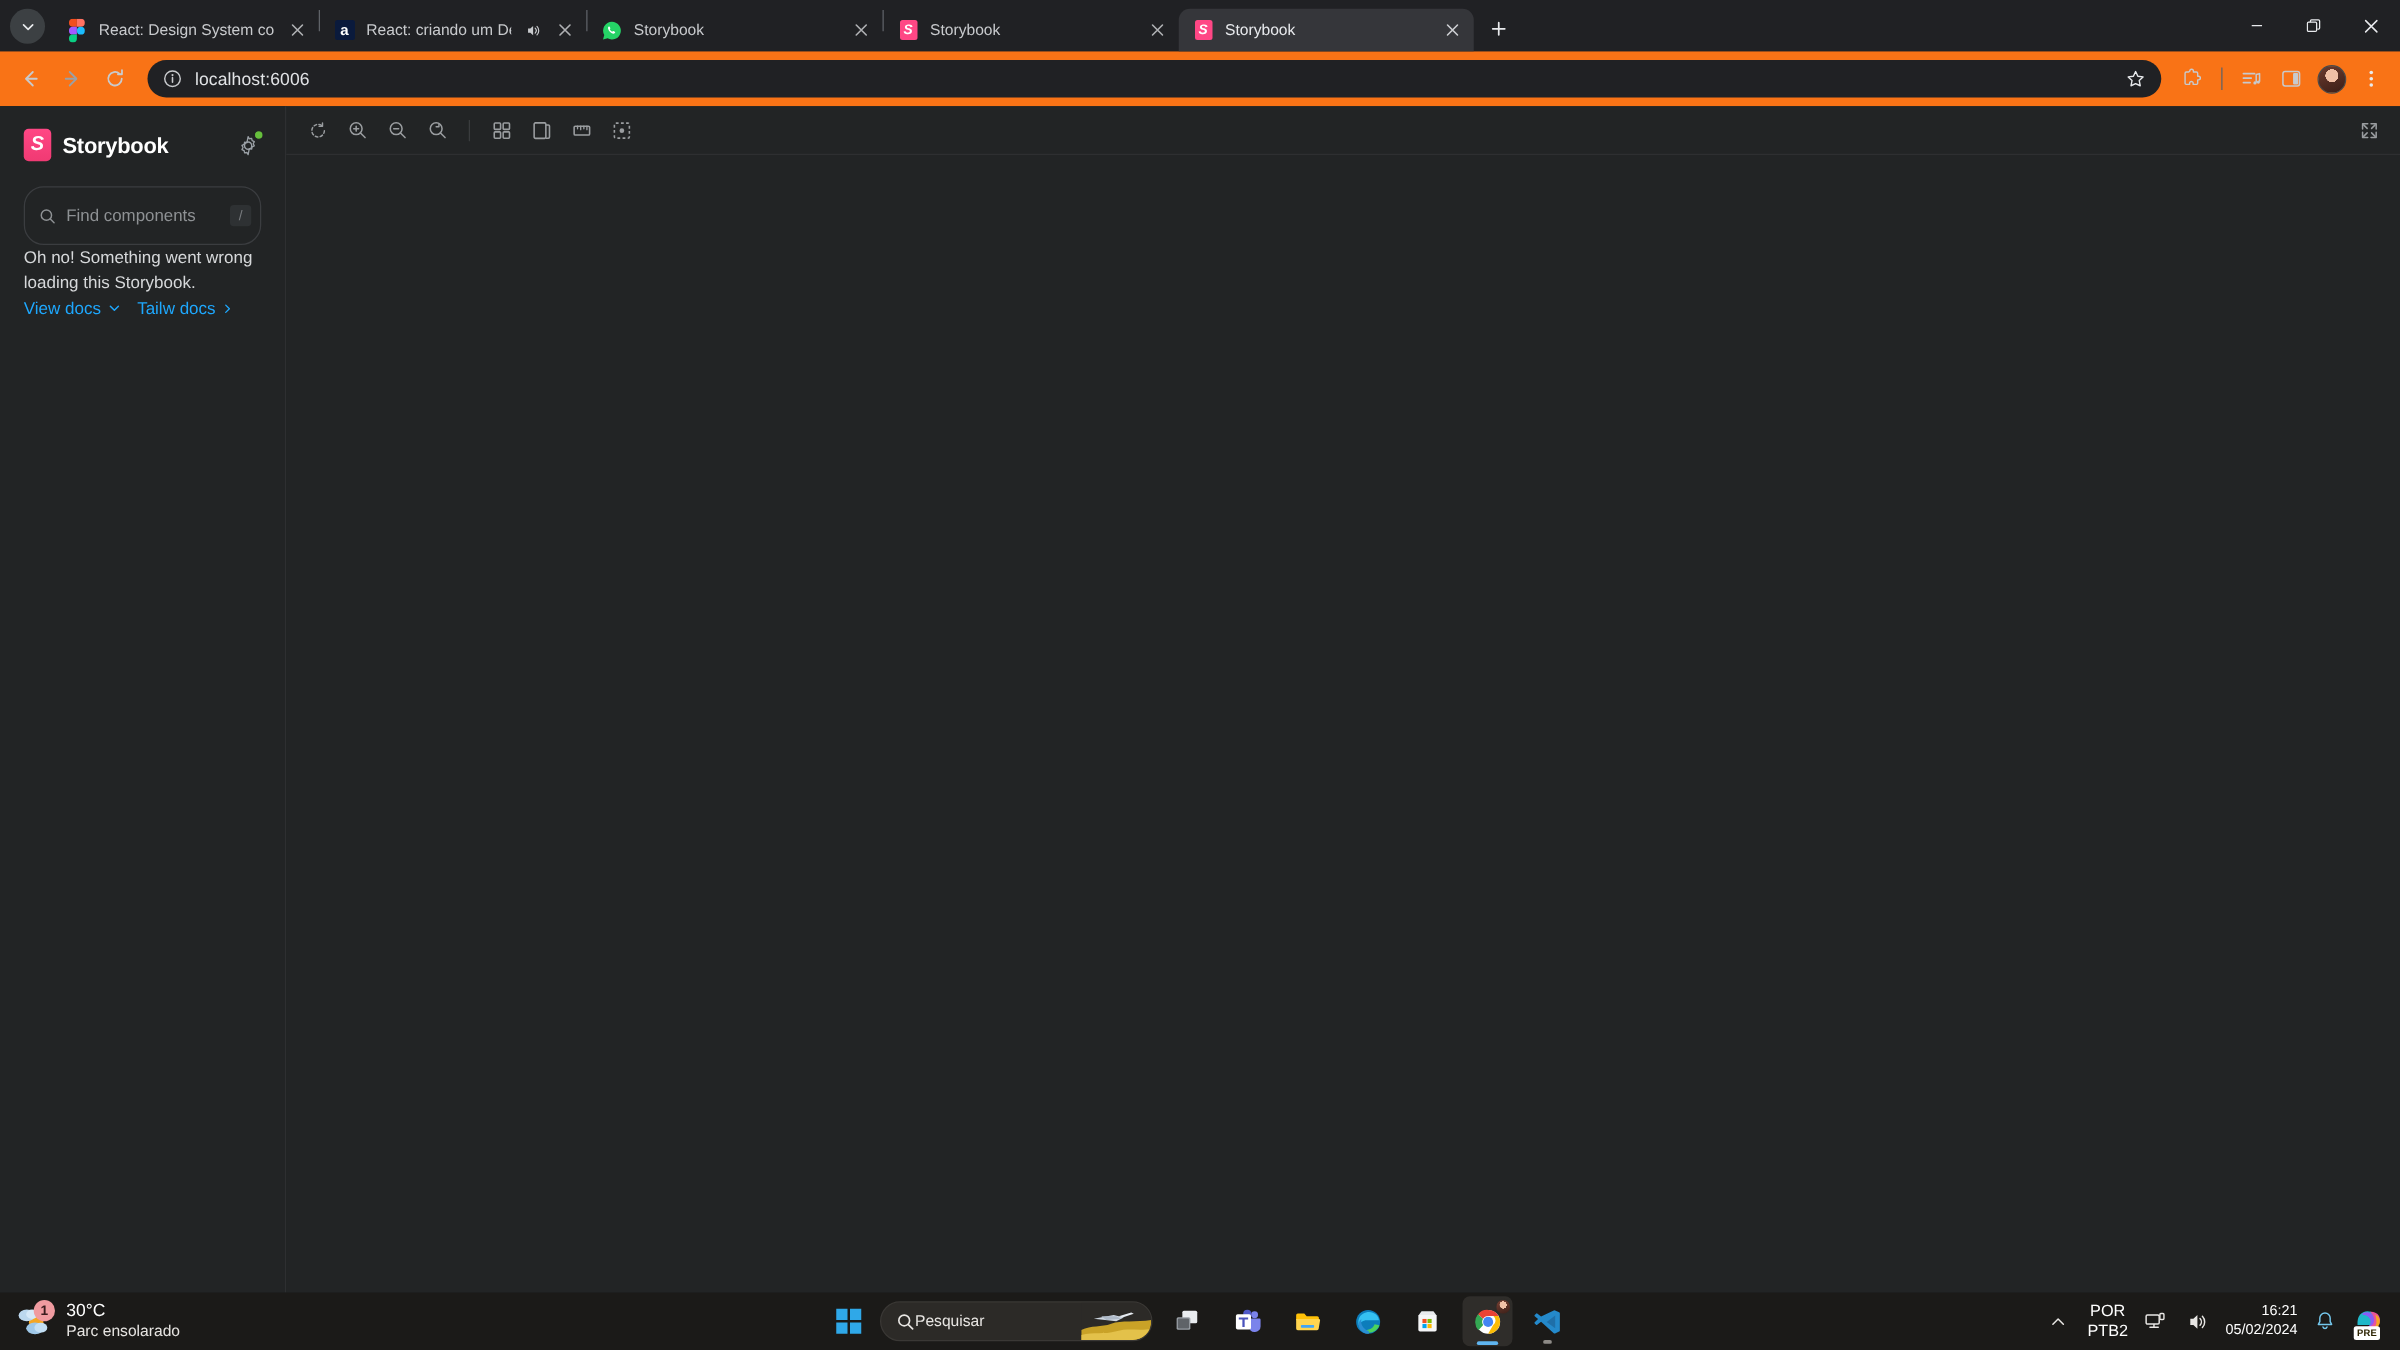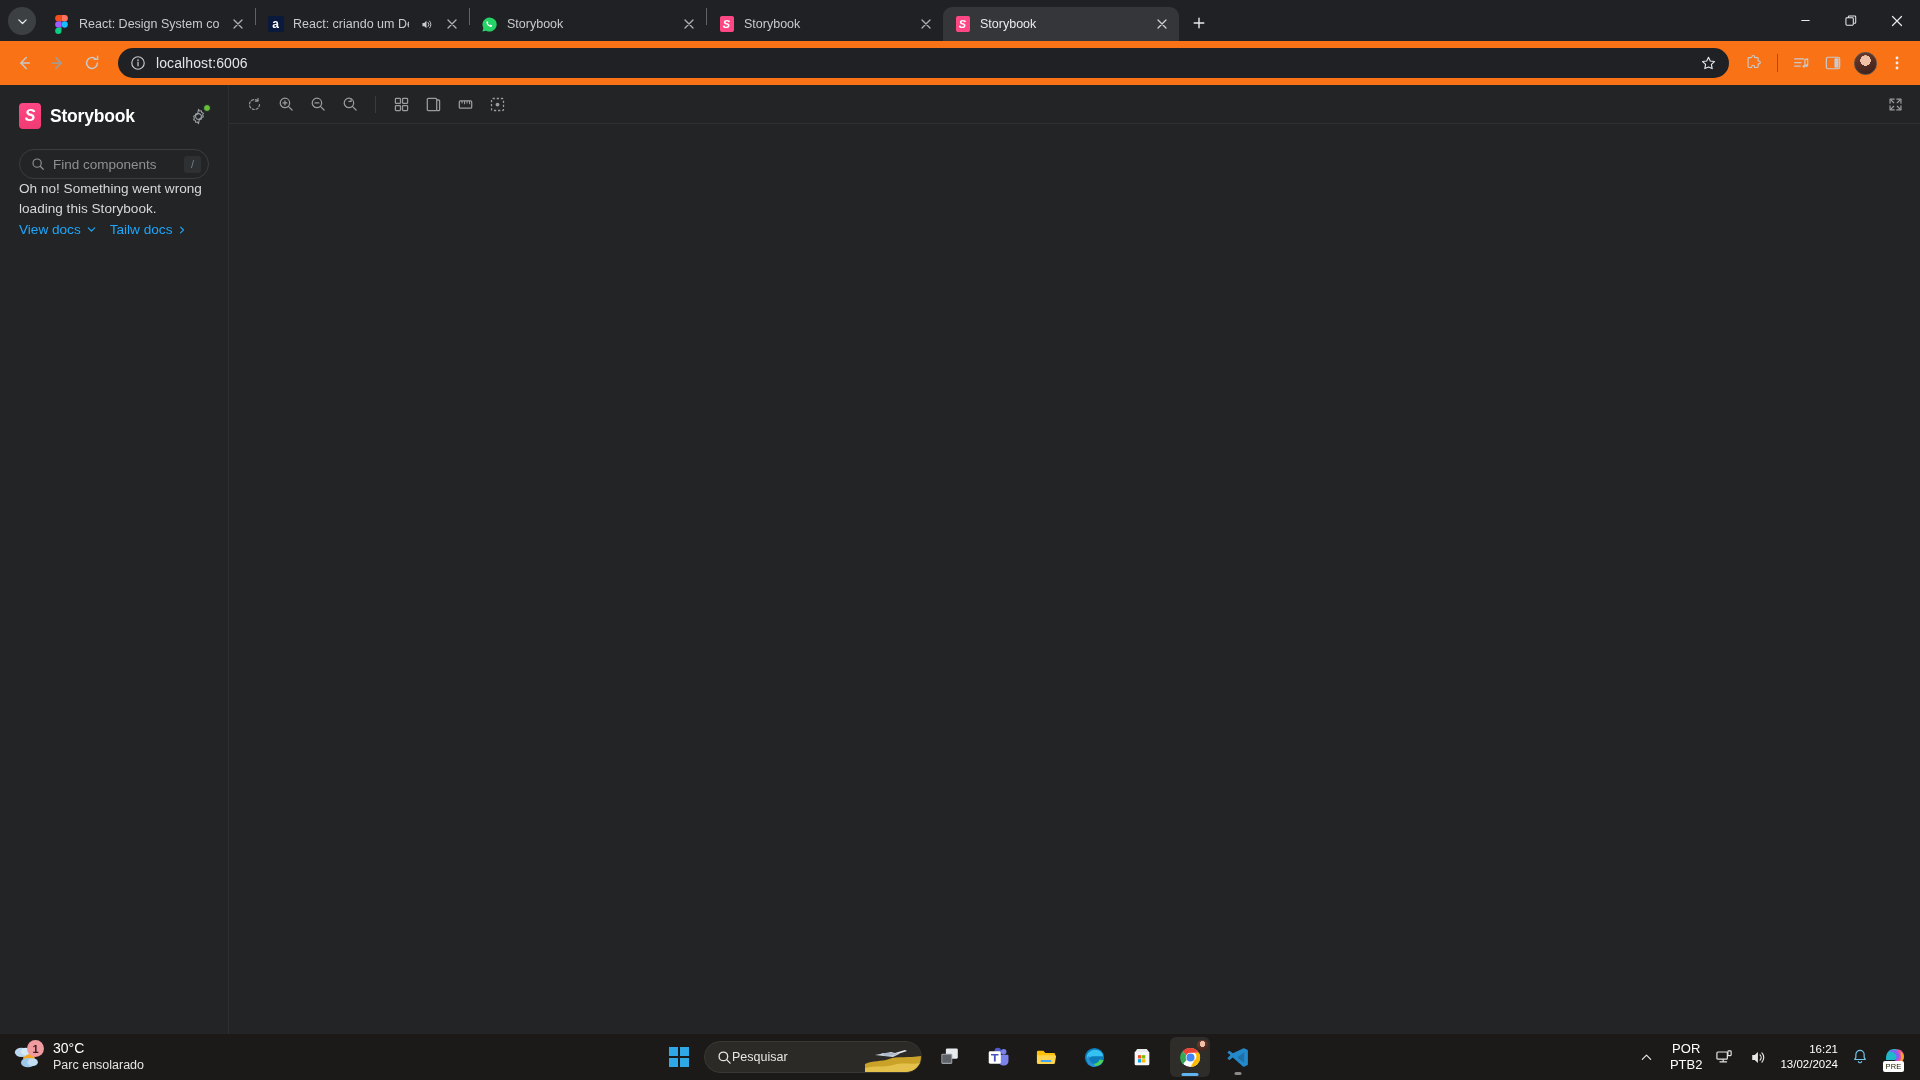--- a/index.html
+++ b/index.html
@@ -63,21 +63,21 @@
   .sb-logo {
     width: 22px; height: 26px; border-radius: 4px; flex: none;
     background: linear-gradient(180deg,#ff4785,#f03a73);
     display: flex; align-items: center; justify-content: center;
     color: #fff; font-size: 16px; font-weight: 700; font-style: italic; line-height: 1;
   }
   .sb-title { color: #fff; font-size: 17.5px; font-weight: 700; letter-spacing: -.2px; }
   .sb-gear { position: relative; width: 22px; height: 22px; display: flex; align-items: center; justify-content: center; }
   .sb-dot { position: absolute; top: -1px; right: -2px; width: 8px; height: 8px; border-radius: 50%; background: #66bf3c; border: 1.5px solid #222425; }
   .sb-search {
-    margin-top: 18px; height: 30px; border: 1px solid #3b3d40; border-radius: 16px;
+    margin-top: 18px; height: 47px; border: 1px solid #3b3d40; border-radius: 16px;
     display: flex; align-items: center; padding: 0 7px 0 11px; gap: 8px;
   }
   .sb-search .ph { flex: 1; color: #8e9194; font-size: 13.5px; }
   .sb-kbd {
     width: 17px; height: 17px; border-radius: 3px; background: #2e3133; color: #7a7d80;
     font-size: 11px; display: flex; align-items: center; justify-content: center; flex: none;
   }
   .sb-err { color: #d6d8da; font-size: 13.6px; line-height: 1.45; }
   .sb-links { margin-top: 4px; display: flex; align-items: center; gap: 13px; }
   .sb-link { color: #1ea7fd; font-size: 13.6px; display: inline-flex; align-items: center; gap: 5px; }
@@ -121,21 +121,21 @@
   .tb-app .mini { content: ""; position: absolute; bottom: 2px; left: 50%; transform: translateX(-50%); width: 7px; height: 3px; border-radius: 2px; background: #8d8a86; }
 
   .tb-tray { position: absolute; right: 0; display: flex; align-items: center; gap: 10px; padding-right: 12px; height: 46px; }
   .tray-chev { width: 26px; height: 30px; display: flex; align-items: center; justify-content: center; }
   .tray-lang { color: #fff; font-size: 13px; line-height: 1.25; text-align: center; }
   .tray-ico { width: 24px; height: 24px; display: flex; align-items: center; justify-content: center; }
   .tray-clock { color: #fff; font-size: 11.5px; line-height: 1.3; text-align: right; }
   .tray-copilot { position: relative; width: 26px; height: 26px; }
   .copilot-badge {
     position: absolute; bottom: -2px; left: 1px; background: #ffffff; color: #2b2200;
-    font-size: 7.5px; font-weight: 400; padding: 1px 2.5px; border-radius: 2px; letter-spacing: .2px;
+    font-size: 7.5px; font-weight: 700; padding: 1px 2.5px; border-radius: 2px; letter-spacing: .2px;
   }
 </style>
 </head>
 <body>
 
 <div id="browser">
 
   <div class="tabstrip">
 
     <div class="tab-list-btn">
@@ -568,21 +568,21 @@
       </svg>
     </div>
     <div class="tray-ico">
       <svg width="19" height="19" viewBox="0 0 20 20">
         <path d="M3.4 7.4h2.6L9.4 4.3v11.4L6 12.6H3.4z" fill="#e8e6e3"></path>
         <path d="M11.6 7.2a4 4 0 010 5.6 M13.6 5.2a7 7 0 010 9.6" stroke="#e8e6e3" stroke-width="1.25" fill="none" stroke-linecap="round"></path>
       </svg>
     </div>
     <div class="tray-clock">
       <span style="display:block">16:21</span>
-      <span style="display:block">13/02/2024</span>
+      <span style="display:block">05/02/2024</span>
     </div>
     <div class="tray-ico">
       <svg width="18" height="18" viewBox="0 0 20 20">
         <path d="M10 2.6a4.6 4.6 0 014.6 4.6v3.2l1.3 2.4H4.1l1.3-2.4V7.2A4.6 4.6 0 0110 2.6z" fill="none" stroke="#74c7ec" stroke-width="1.3" stroke-linejoin="round"></path>
         <path d="M8.2 15.1a1.9 1.9 0 003.6 0" fill="none" stroke="#74c7ec" stroke-width="1.3" stroke-linecap="round"></path>
       </svg>
     </div>
     <div class="tray-copilot">
       <svg width="26" height="26" viewBox="0 0 26 26">
         <path d="M4 14c0-5 3-9 8-9 4 0 6 2.6 6 5.6 0 3.4-2.4 5.4-5.4 5.4H4z" fill="#1fb8c9"></path>

